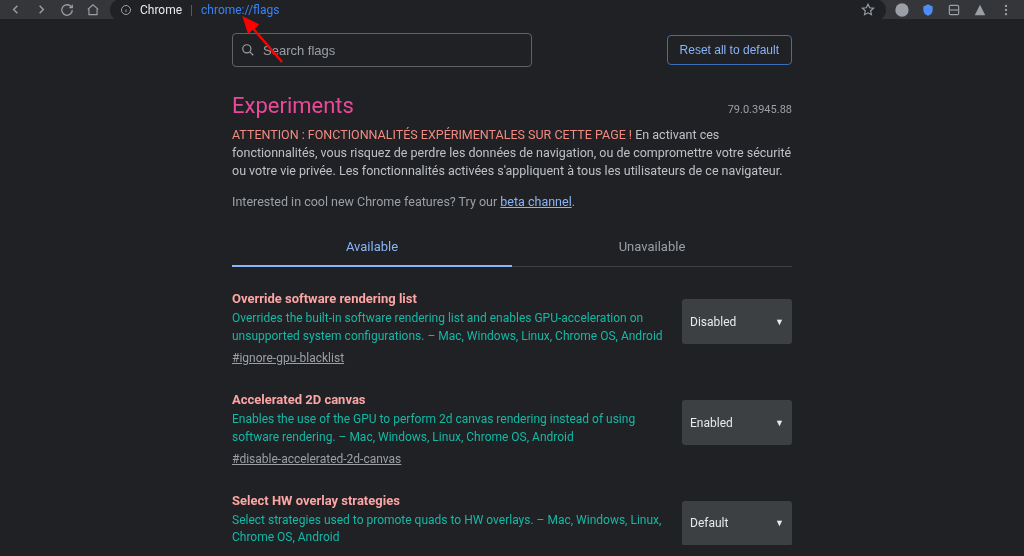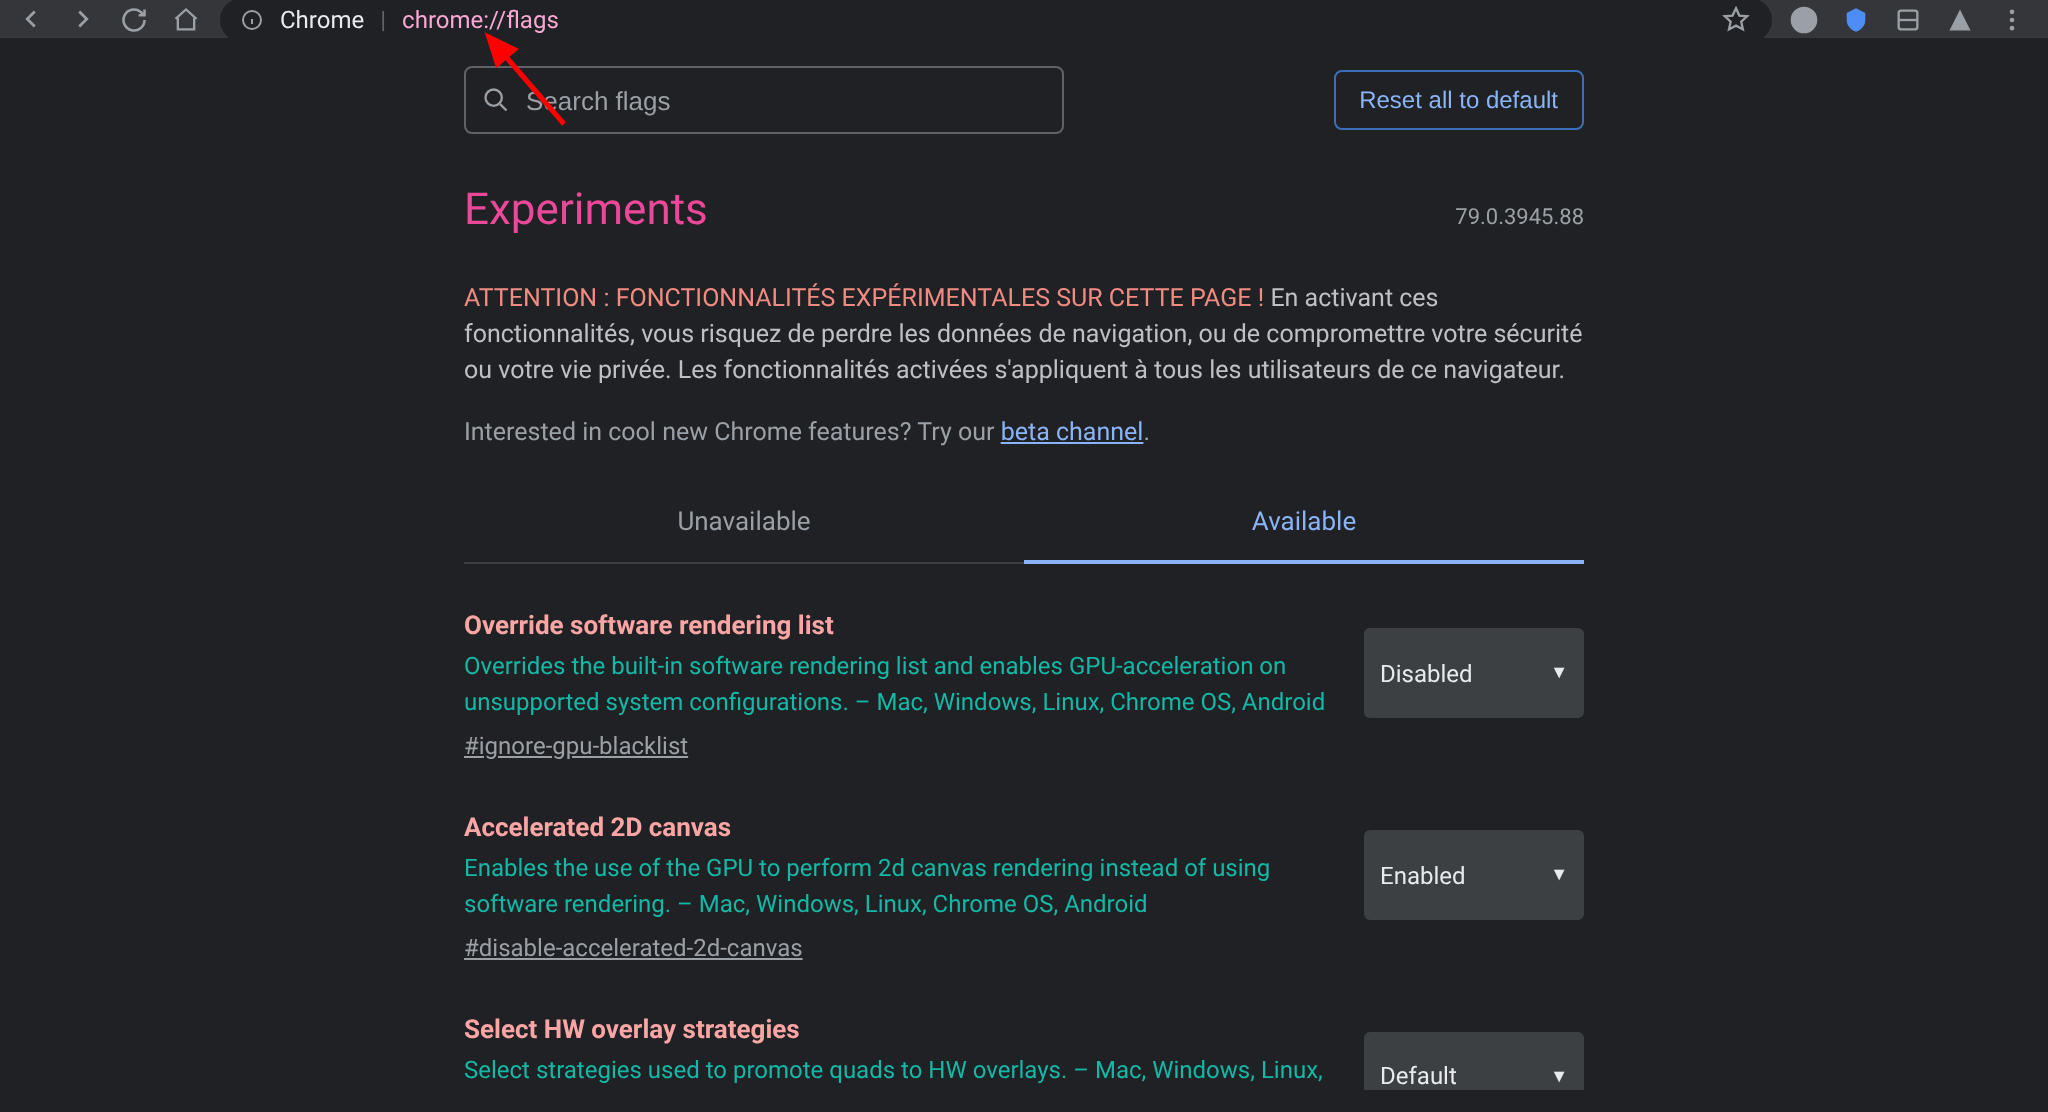--- a/index.html
+++ b/index.html
@@ -43,21 +43,21 @@
   }
   .url-site-icon {
     width: 12px;
     height: 12px;
     display: inline-flex;
     align-items: center;
     justify-content: center;
   }
   .url-divider { color: #5f6368; }
   .url-label { color: #e8eaed; font-size: 12px; }
-  .url-path { color: #f9a8d4; font-size: 12px; }
+  .url-path { color: #3b82f6; font-size: 12px; }
   .toolbar-right {
     display: flex;
     align-items: center;
     gap: 10px;
     padding-right: 4px;
   }
   .tb-icon { width: 16px; height: 16px; color: #9aa0a6; display:flex; align-items:center; justify-content:center; }
 
   .page {
     height: 526px;
@@ -114,21 +114,21 @@
   h1.experiments {
     font-size: 22px;
     font-weight: 400;
     color: #ec4899;
   }
   .version {
     font-size: 11px;
     color: #9aa0a6;
   }
   .warning {
-    margin-top: 23px;
+    margin-top: 8px;
     font-size: 12.5px;
     line-height: 1.45;
     color: #bdc1c6;
   }
   .warn-lead { color: #f28b82; }
   .beta-line {
     margin-top: 14px;
     font-size: 12.5px;
     color: #9aa0a6;
   }
@@ -294,22 +294,22 @@
 
     <p class="warning">
       <span class="warn-lead">ATTENTION : FONCTIONNALITÉS EXPÉRIMENTALES SUR CETTE PAGE !</span><span> En activant ces fonctionnalités, vous risquez de perdre les données de navigation, ou de compromettre votre sécurité ou votre vie privée. Les fonctionnalités activées s'appliquent à tous les utilisateurs de ce navigateur.</span>
     </p>
 
     <p class="beta-line">
       <span>Interested in cool new Chrome features? Try our </span><a>beta channel</a><span>.</span>
     </p>
 
     <div class="tabs">
+      <div class="tab active">Available</div>
       <div class="tab">Unavailable</div>
-      <div class="tab active">Available</div>
     </div>
 
     <div class="flags-list">
 
       <div class="flag-item">
         <div class="flag-text">
           <div class="flag-title">Override software rendering list</div>
           <div class="flag-desc">Overrides the built-in software rendering list and enables GPU-acceleration on unsupported system configurations. – Mac, Windows, Linux, Chrome OS, Android</div>
           <a class="flag-anchor">#ignore-gpu-blacklist</a>
         </div>

